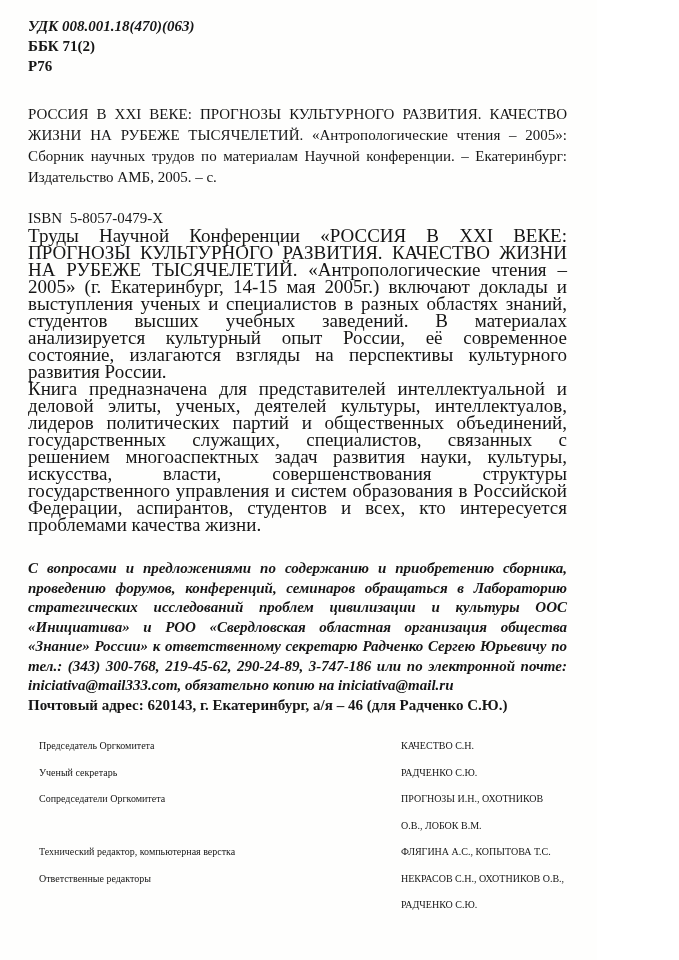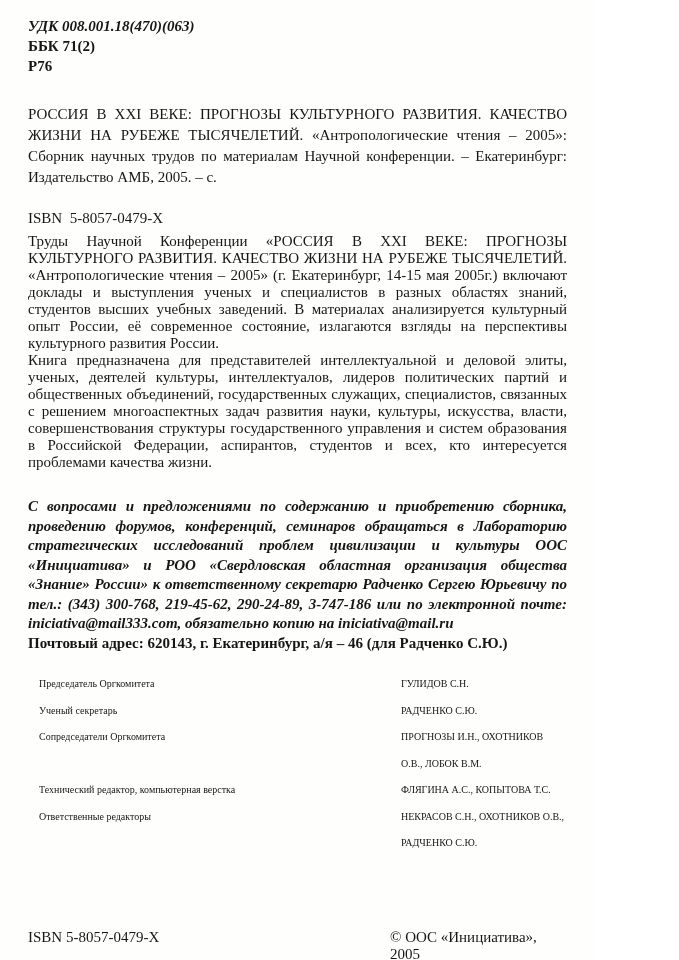--- a/index.html
+++ b/index.html
@@ -21,22 +21,21 @@
     font-size: 15px;
     line-height: 21px;
     text-align: justify;
   }
   .isbn-line {
     margin-top: 22px;
     font-size: 15px;
     white-space: pre-wrap;
   }
   .annotation {
-    margin-top: 6px;
-    font-size: 15px;
+    font-size: 19px;
     line-height: 17px;
     text-align: justify;
   }
   .annotation p { text-align: justify; }
   .contact-block {
     margin-top: 26px;
     font-size: 15px;
     line-height: 19.5px;
     font-weight: bold;
     font-style: italic;
@@ -74,21 +73,21 @@
     <p>Труды Научной Конференции «РОССИЯ В XXI ВЕКЕ: ПРОГНОЗЫ КУЛЬТУРНОГО РАЗВИТИЯ. КАЧЕСТВО ЖИЗНИ НА РУБЕЖЕ ТЫСЯЧЕЛЕТИЙ. «Антропологические чтения – 2005» (г. Екатеринбург, 14-15 мая 2005г.) включают доклады и выступления ученых и специалистов в разных областях знаний, студентов высших учебных заведений. В материалах анализируется культурный опыт России, её современное состояние, излагаются взгляды на перспективы культурного развития России.</p>
     <p>Книга предназначена для представителей интеллектуальной и деловой элиты, ученых, деятелей культуры, интеллектуалов, лидеров политических партий и общественных объединений, государственных служащих, специалистов, связанных с решением многоаспектных задач развития науки, культуры, искусства, власти, совершенствования структуры государственного управления и систем образования в Российской Федерации, аспирантов, студентов и всех, кто интересуется проблемами качества жизни.</p>
   </div>
 
   <p class="contact-block">С вопросами и предложениями по содержанию и приобретению сборника, проведению форумов, конференций, семинаров обращаться в Лабораторию стратегических исследований проблем цивилизации и культуры ООС «Инициатива» и РОО «Свердловская областная организация общества «Знание» России» к ответственному секретарю Радченко Сергею Юрьевичу по тел.: (343) 300-768, 219-45-62, 290-24-89, 3-747-186 или по электронной почте: iniciativa@mail333.com, обязательно копию на iniciativa@mail.ru</p>
   <p class="postal-line">Почтовый адрес: 620143, г.  Екатеринбург, а/я – 46 (для Радченко С.Ю.)</p>
 
   <div class="credits">
     <div class="credits-row">
       <div class="credits-role">Председатель Оргкомитета</div>
-      <div class="credits-name">ГУЛИДОВ С.Н.</div>
+      <div class="credits-name">КАЧЕСТВО С.Н.</div>
     </div>
     <div class="credits-row">
       <div class="credits-role">Ученый секретарь</div>
       <div class="credits-name">РАДЧЕНКО С.Ю.</div>
     </div>
     <div class="credits-row">
       <div class="credits-role">Сопредседатели Оргкомитета</div>
       <div class="credits-name">ПРОГНОЗЫ И.Н., ОХОТНИКОВ О.В., ЛОБОК В.М.</div>
     </div>
     <div class="credits-row">

